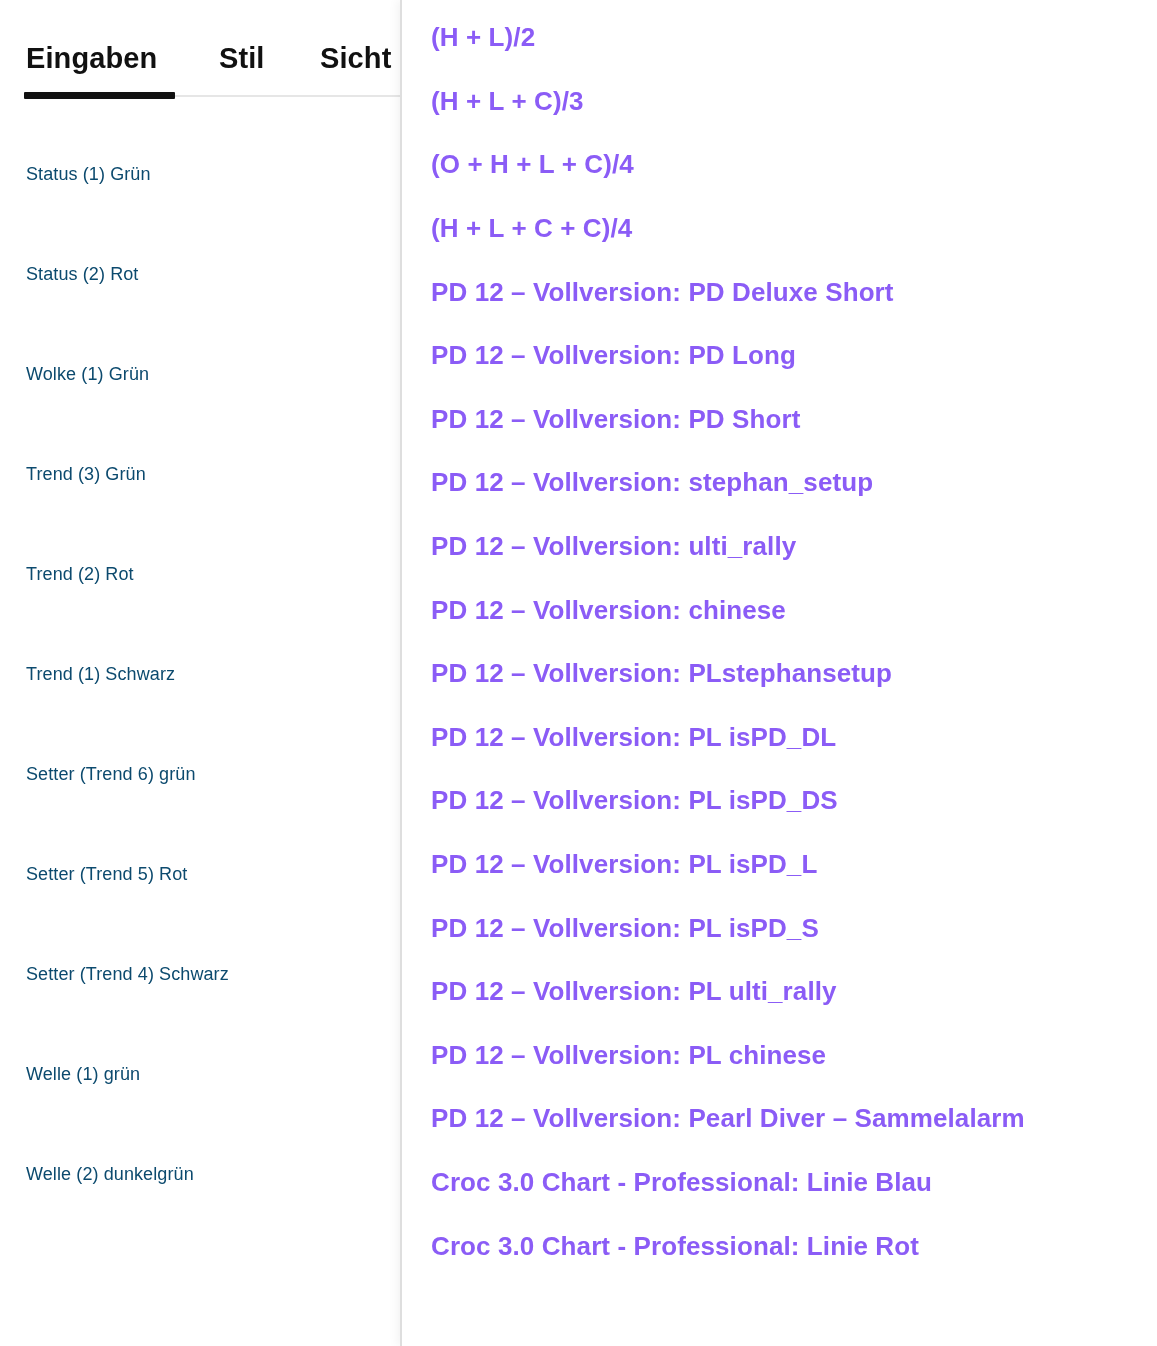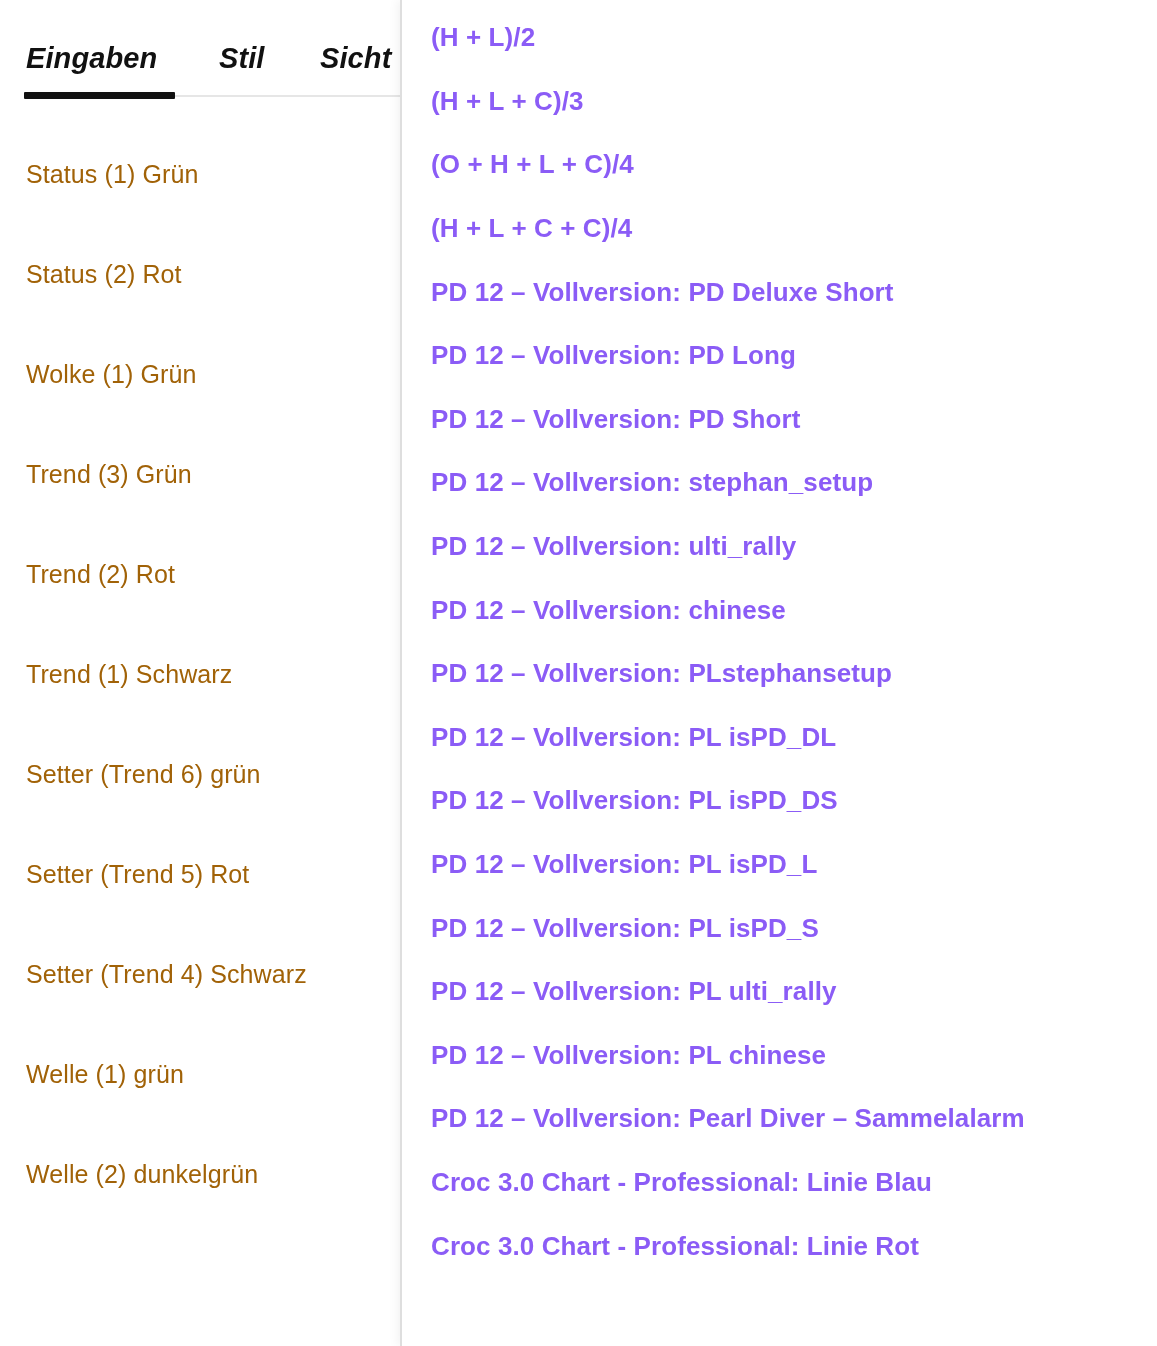--- a/index.html
+++ b/index.html
@@ -24,21 +24,20 @@
     width: 400px;
     height: 1346px;
     background: #ffffff;
     box-sizing: border-box;
   }
 
   #tabs-row {
     position: relative;
     height: 100px;
     padding: 13px;
-    font-style: italic;
   }
 
   .tab {
     position: absolute;
     top: 42px;
     font-size: 29px;
     font-weight: bold;
     color: #111111;
     letter-spacing: 0.1px;
     white-space: nowrap;
@@ -74,22 +73,22 @@
 
   .input-row {
     height: 100px;
     display: flex;
     align-items: center;
     padding-left: 26px;
     box-sizing: border-box;
   }
 
   .input-row-label {
-    font-size: 25px;
-    color: #a16207;
+    font-size: 18px;
+    color: #0c4a6e;
     white-space: nowrap;
     letter-spacing: 0.1px;
     margin-top: 32px;
   }
 
   
   #dropdown-menu {
     position: absolute;
     left: 400px;
     top: 0;

